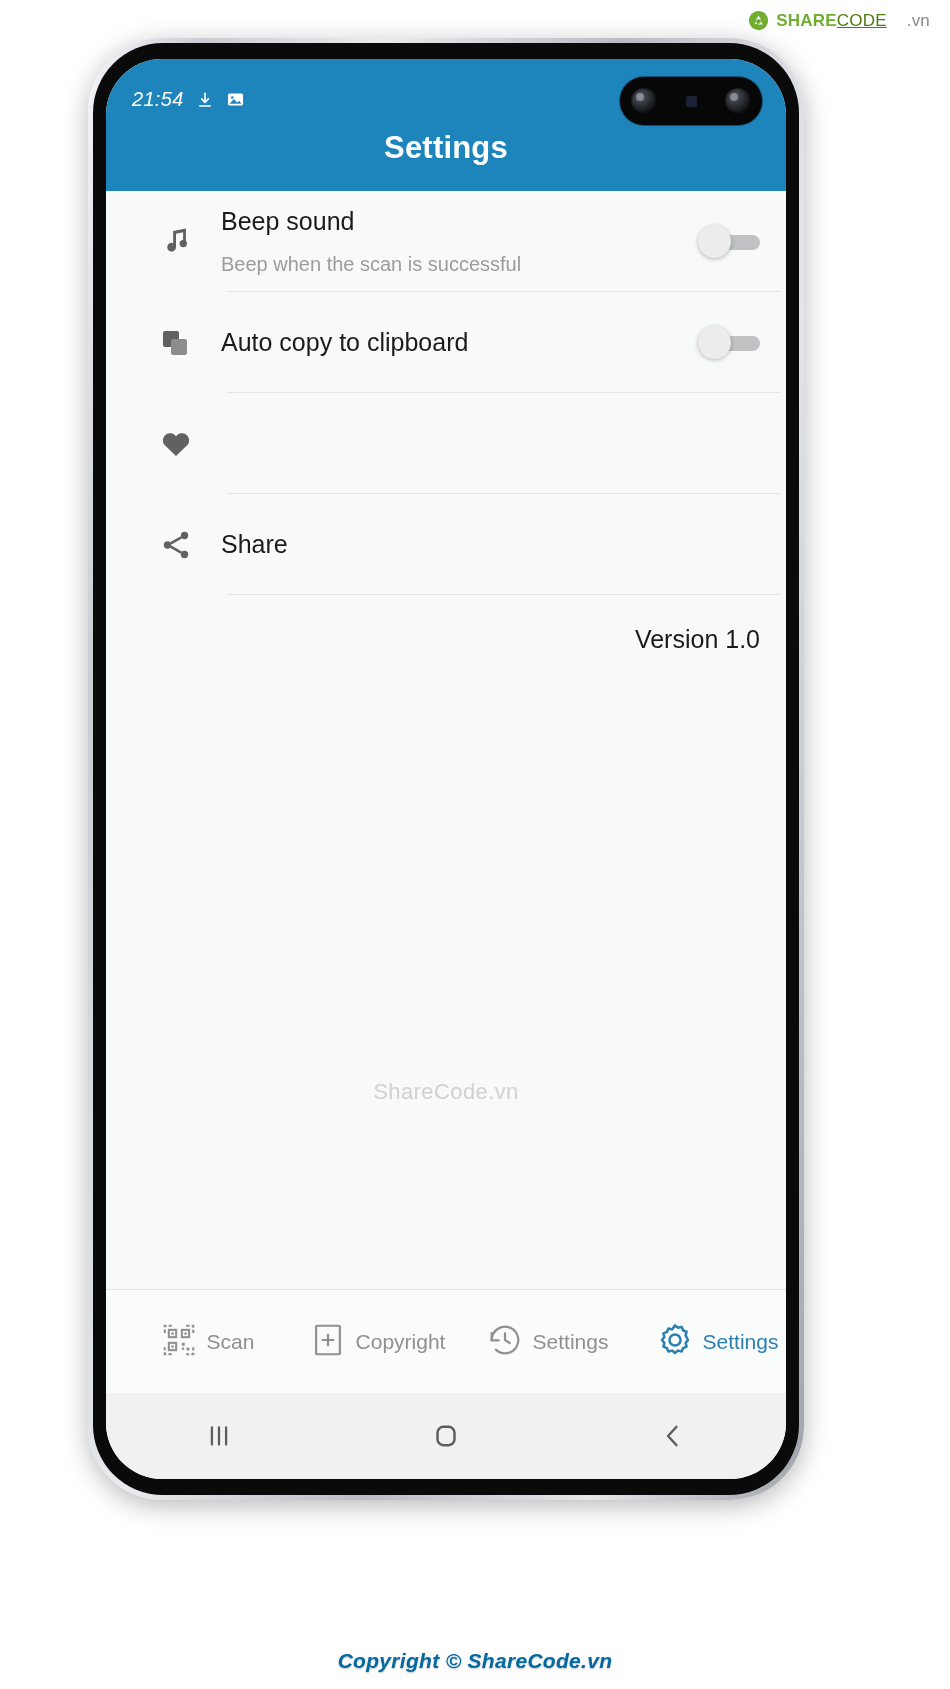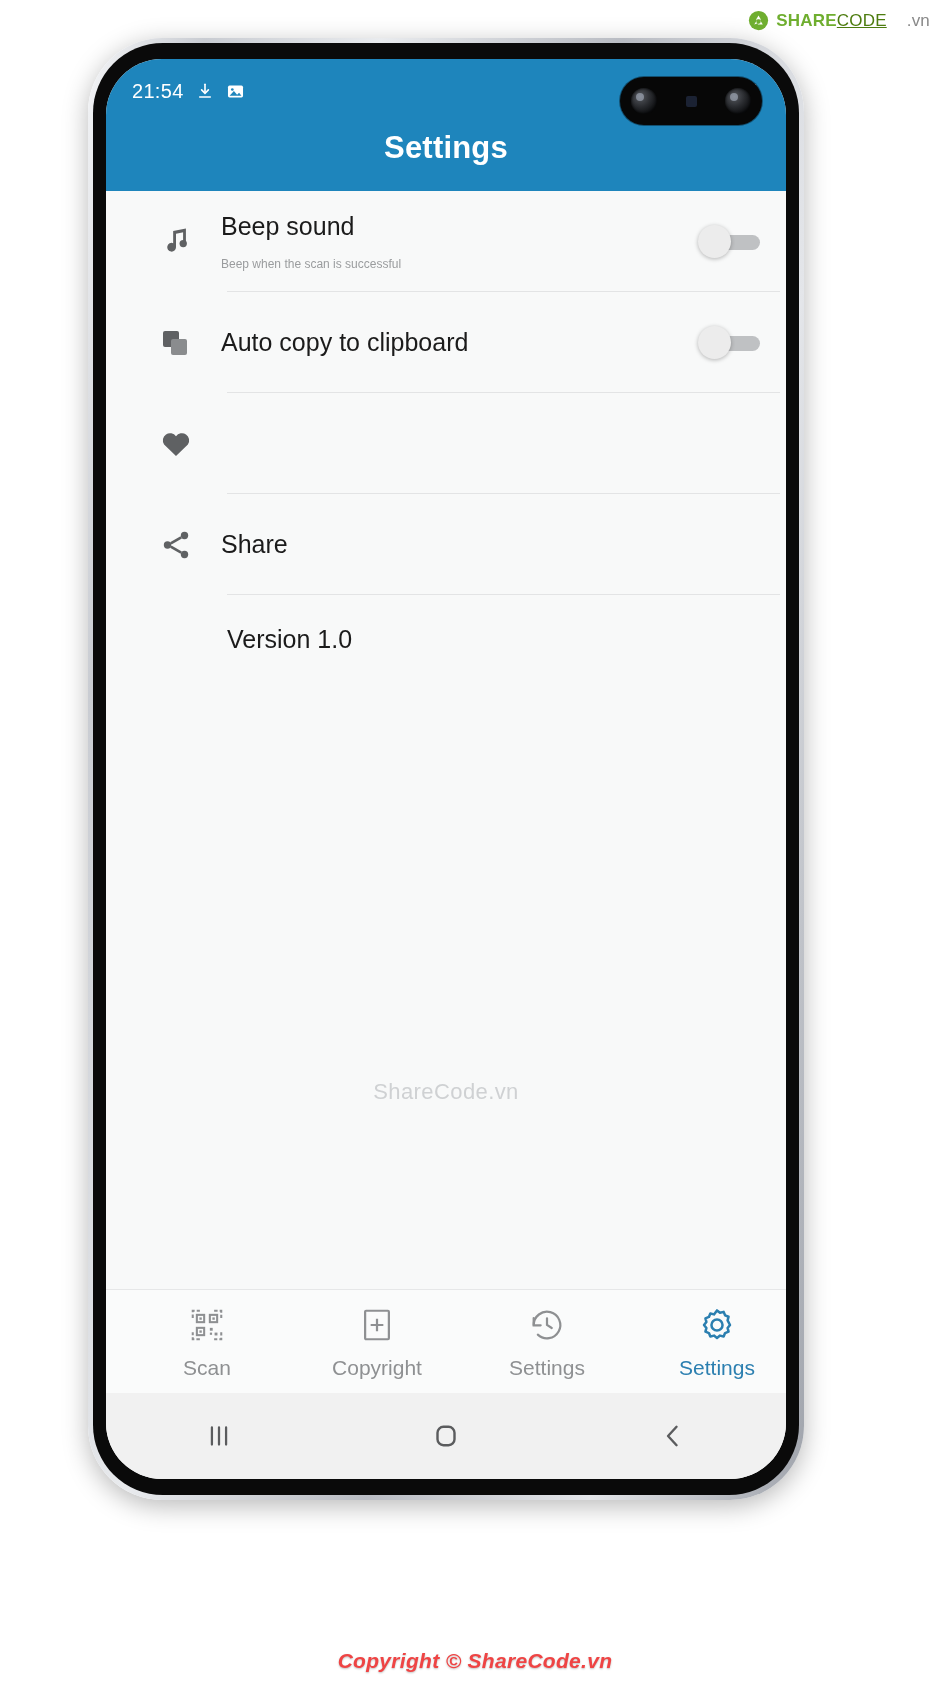--- a/index.html
+++ b/index.html
@@ -56,24 +56,25 @@
   
   .appbar {
     background:#1e85bc;
     color:#ffffff;
     flex:0 0 auto;
     padding-top:12px;
     position:relative;
   }
   .statusbar {
     height:40px;
-    display:flex; align-items:center;
+    display:flex; align-items:flex-end;
     padding:0 26px;
     font-size:19px;
     letter-spacing:.3px;
+    font-style:italic;
   }
   .sb-left  { display:flex; align-items:center; gap:12px; }
   .sb-right { margin-left:auto; display:flex; align-items:center; gap:9px; font-size:19px; }
   .sb-clock { font-size:20px; }
   .ic { display:inline-flex; align-items:center; }
 
   
   .camera-cutout {
     position:absolute; top:18px; right:24px;
     width:142px; height:48px;
@@ -118,26 +119,26 @@
     padding:0 26px 0 30px;
     position:relative;
   }
   .srow-icon {
     width:62px; flex:0 0 62px;
     display:flex; align-items:center; justify-content:flex-start;
     color:#5f6163;
   }
   .srow-body { flex:1 1 auto; padding-right:10px; }
   .srow-title { font-size:25px; color:#1b1b1b; line-height:1.25; }
-  .srow-sub   { font-size:12px; color:#9a9c9e; margin-top:15px; line-height:1.25; }
+  .srow-sub   { font-size:20px; color:#9a9c9e; margin-top:15px; line-height:1.25; }
   .srow-sep {
     position:absolute; left:98px; right:6px; bottom:0;
     height:1px; background:#e3e4e5;
   }
-  .srow.no-icon-pad { padding-left:98px; }
+  .srow.no-icon-pad { padding-left:98px;justify-content:flex-end; }
   .srow-version { min-height:88px; font-size:25px; color:#1b1b1b; display:flex; align-items:center; }
 
   
   .toggle {
     width:62px; height:26px;
     position:relative; flex:0 0 62px;
   }
   .toggle-track {
     position:absolute; right:0; top:6px;
     width:52px; height:15px; border-radius:8px;
@@ -164,21 +165,21 @@
   
   .tabbar {
     flex:0 0 auto;
     height:104px;
     background:#fafbfb;
     border-top:1px solid #e6e7e8;
     display:flex;
   }
   .tab {
     flex:1 1 0;
-    display:flex; flex-direction:column;
+    display:flex; flex-direction:row;
     align-items:center; justify-content:center;
     gap:9px;
     color:#8e9092;
     margin-left:32px;
   }
   .tab.active { color:#2b7fb0; }
   .tab-label { font-size:21px; line-height:1; }
 
   
   .navbar {
@@ -188,21 +189,21 @@
     display:flex; align-items:center; justify-content:space-around;
     color:#5b5c5e;
   }
   .nav-btn { display:flex; align-items:center; justify-content:center; width:100px; height:60px; }
 
   
   .copyright {
     position:absolute; left:0; right:0; bottom:16px;
     text-align:center;
     font-size:21px; font-weight:bold; font-style:italic;
-    color:#ef4444;
+    color:#0369a1;
     letter-spacing:.3px;
     text-shadow:0 1px 2px rgba(0,0,0,.25);
     z-index:60;
   }
   .page-shadow{
     position:absolute; left:0; right:0; bottom:0; height:90px;
     background:linear-gradient(180deg,rgba(255,255,255,0) 0%,#ffffff 70%);
     z-index:55;
   }
 </style>

